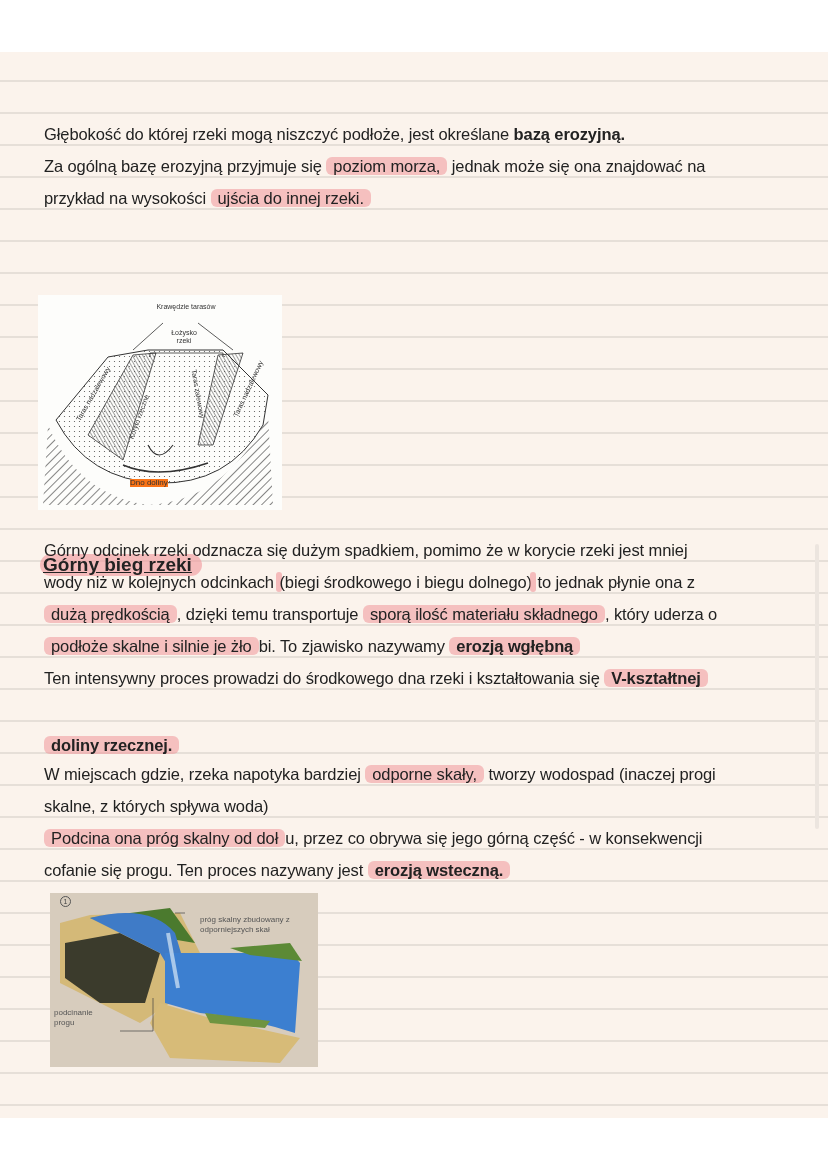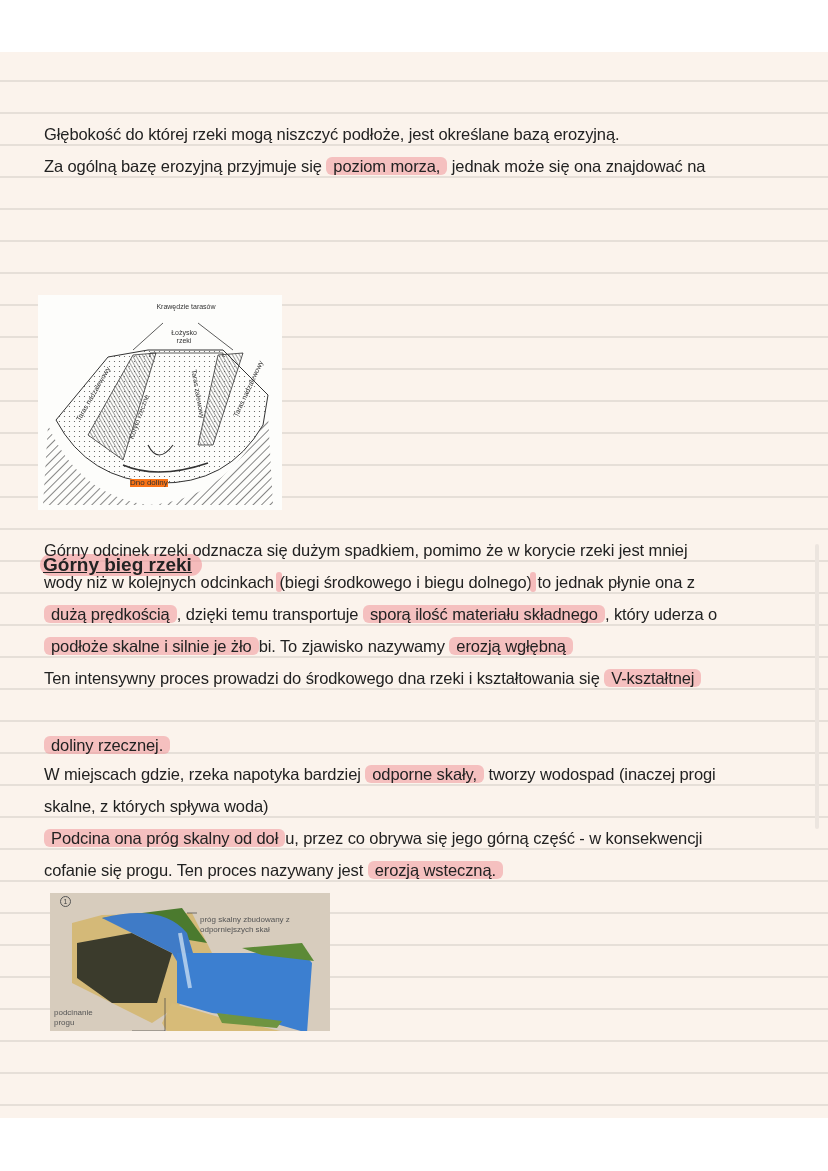--- a/index.html
+++ b/index.html
@@ -18,59 +18,62 @@
     }
     .page-scrollbar {
       position: absolute; left: 815px; top: 492px; width: 4px; height: 285px;
       background: #ece5df; border-radius: 2px;
     }
     .line {
       position: absolute; left: 44px; font-size: 16.5px; line-height: 20px;
       white-space: nowrap; letter-spacing: -0.1px;
     }
     .hl { background: rgba(241, 150, 155, 0.55); border-radius: 6px; padding: 0 7px; }
-    .b { font-weight: normal; }
+    .b { font-weight: bold; }
     .heading {
       position: absolute; left: 40px; top: 502px;
       font-size: 19px; font-weight: bold; text-decoration: underline;
       background: rgba(241, 150, 155, 0.6); border-radius: 12px; padding: 0 10px 0 3px;
     }
     .paren-mark {
       display: inline-block; width: 6px; height: 20px; border-radius: 4px;
       background: rgba(241, 150, 155, 0.6); vertical-align: -4px; margin: 0 -3px 0 -2px;
     }
     
     .fig-valley {
       position: absolute; left: 38px; top: 243px; width: 244px; height: 215px;
       background: #fdfdfb;
     }
     .fig-valley .lbl { position: absolute; font-size: 7px; color: #333; text-align: center; line-height: 8px; }
     
     .fig-waterfall {
-      position: absolute; left: 50px; top: 893px; width: 268px; height: 138px;
-      background: #d7ccbd; overflow: hidden; padding-left: 12px;
+      position: absolute; left: 50px; top: 893px; width: 268px; height: 174px;
+      background: #d7ccbd; overflow: hidden;
     }
     .fig-waterfall .lbl { position: absolute; font-size: 8px; color: #555; line-height: 10px; }
     .marker {
       position: absolute; left: 10px; top: 3px; width: 9px; height: 9px; border: 1px solid #555;
       border-radius: 50%; font-size: 7px; line-height: 9px; text-align: center; color: #444;
     }
   </style>
 </head>
 <body>
 
 <div class="page">
 
   <div class="page-scrollbar"></div>
 
   <div class="line" style="top:72px">
     <span>Głębokość do której rzeki mogą niszczyć podłoże, jest określane </span><span class="b">bazą erozyjną.</span>
   </div>
   <div class="line" style="top:104px">
     <span>Za ogólną bazę erozyjną przyjmuje się </span><span class="hl">poziom morza,</span><span> jednak może się ona znajdować na</span>
+  </div>
+  <div class="line" style="top:136px">
+    <span>przykład na wysokości </span><span class="hl">ujścia do innej rzeki.</span>
   </div>
 
   <div class="fig-valley">
     <svg width="244" height="215" viewBox="0 0 244 215">
       <defs>
         <pattern id="hatch" width="6" height="6" patternUnits="userSpaceOnUse" patternTransform="rotate(45)">
           <line x1="0" y1="0" x2="0" y2="6" stroke="#333" stroke-width="1.2"></line>
         </pattern>
         <pattern id="dots" width="5" height="5" patternUnits="userSpaceOnUse">
           <circle cx="1.5" cy="1.5" r="0.6" fill="#555"></circle>

